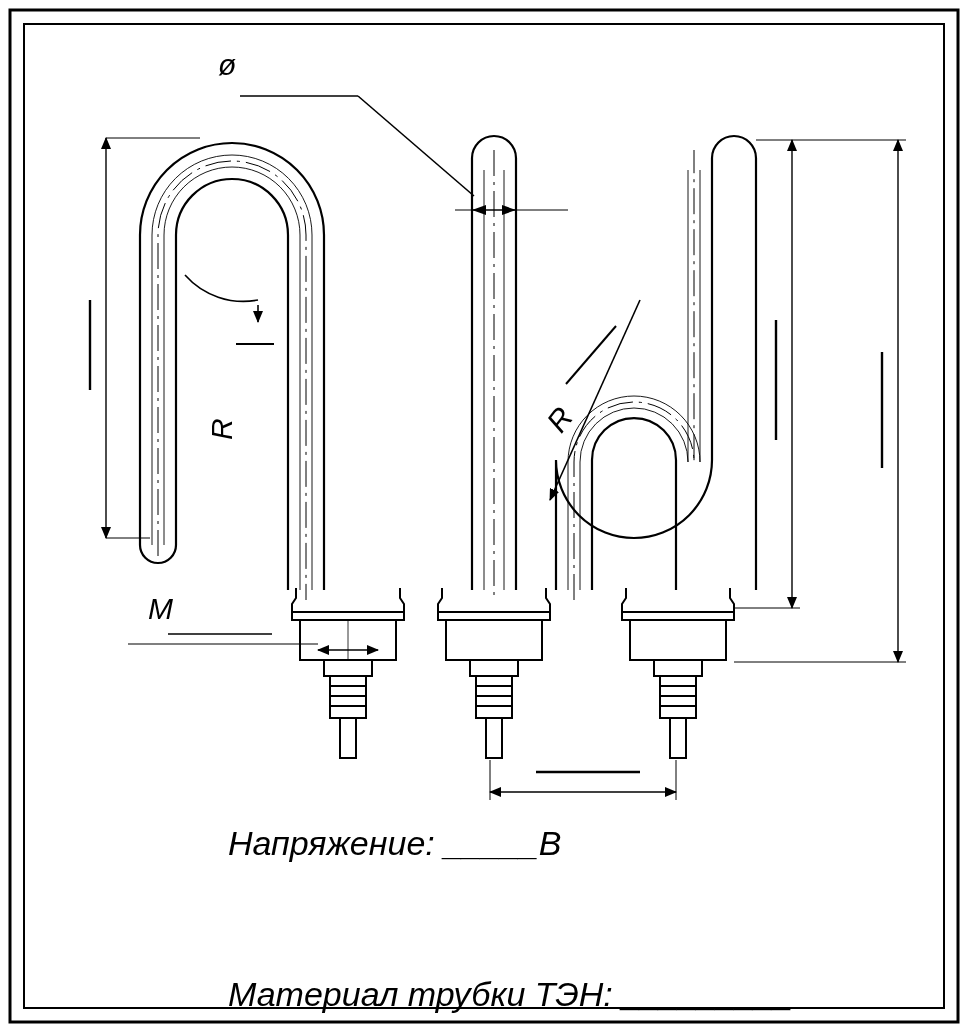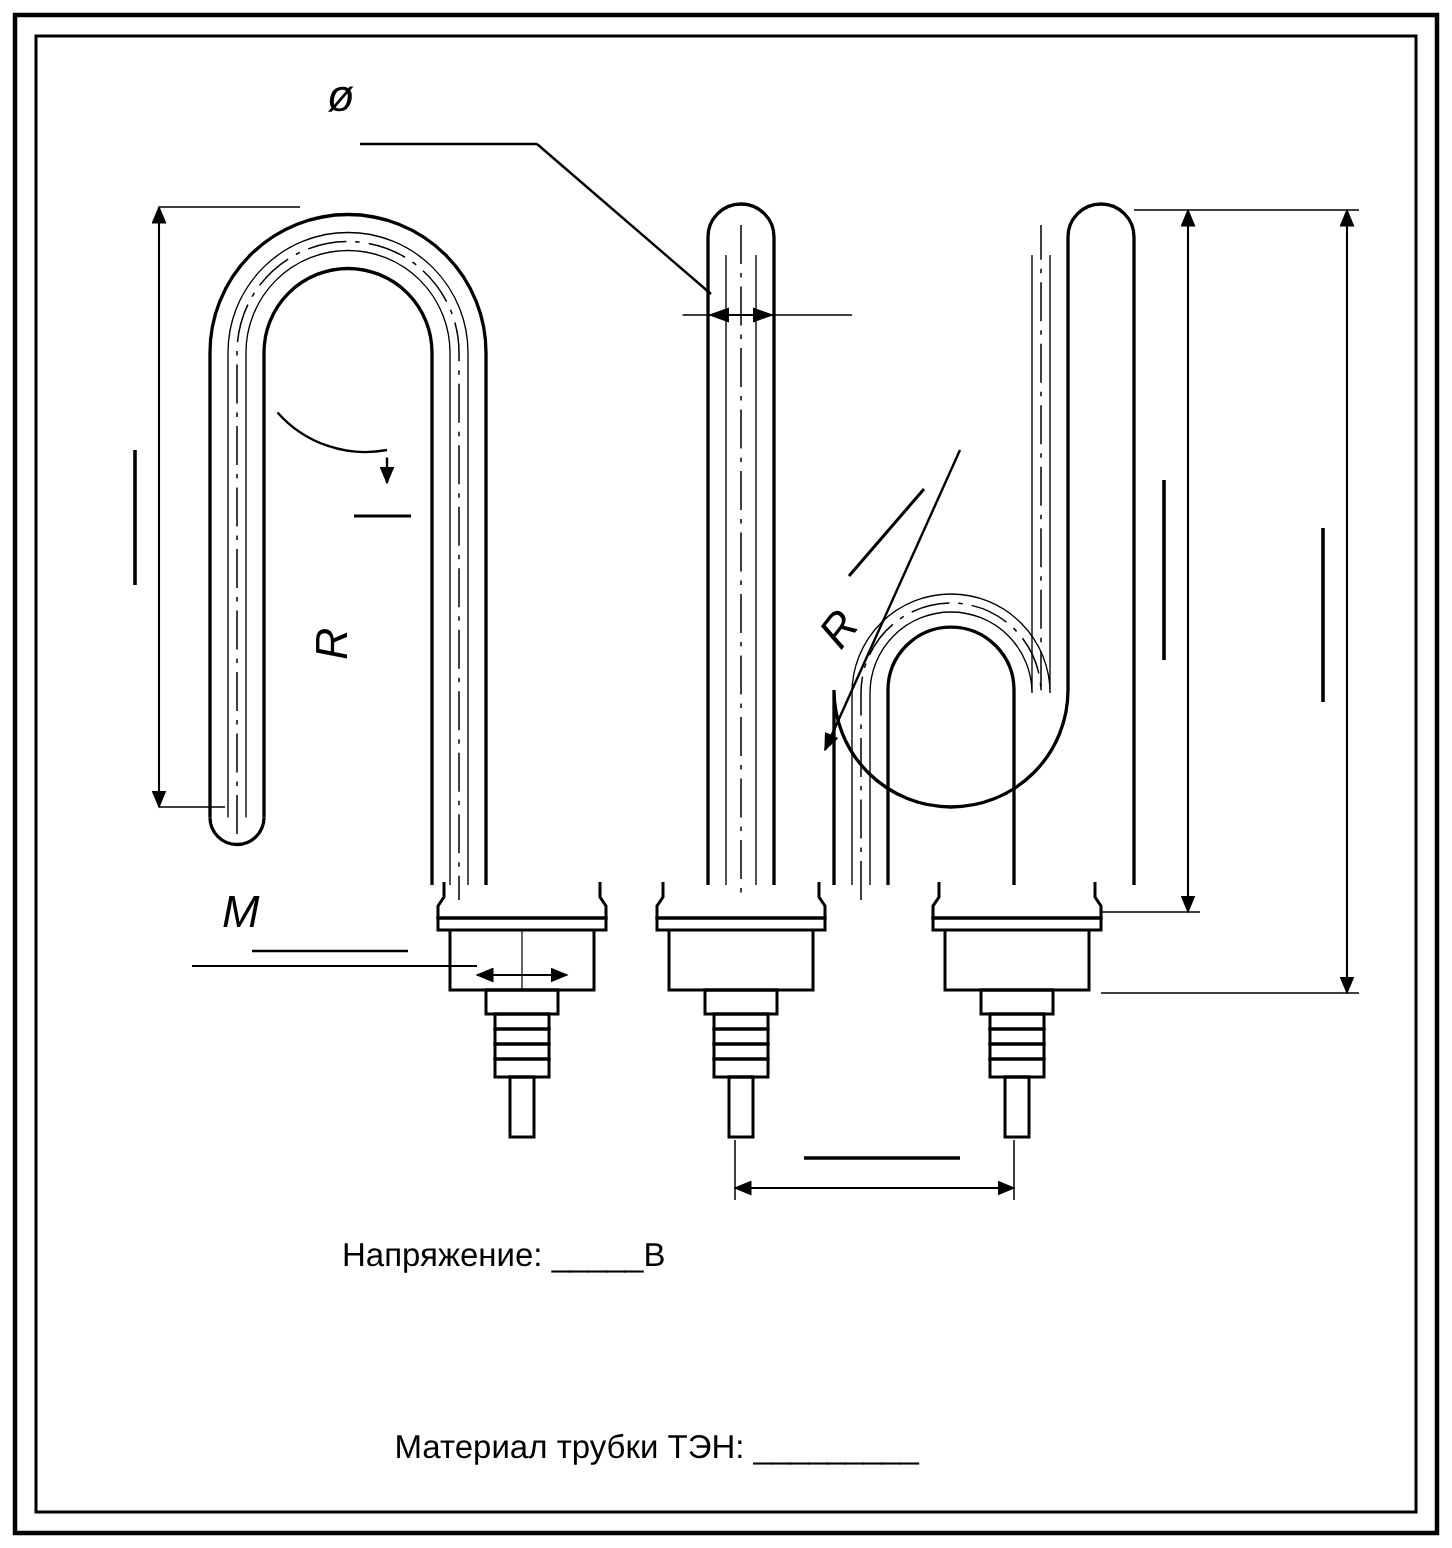--- a/index.html
+++ b/index.html
@@ -49,27 +49,28 @@
     transform-origin: left top;
   }
   .lbl-m {
     font-size: 30px;
     left: 148px;
     top: 592px;
   }
   .spec {
     position: absolute;
     left: 228px;
-    font-size: 22px;
+    font-size: 34px;
+    font-style: italic;
     color: #000000;
     white-space: nowrap;
   }
   .spec-1 { top: 824px; }
   .spec-2 { top: 874px; }
-  .spec-3 { top: 952px; margin-left: 35px; }
+  .spec-3 { top: 975px; }
 </style>
 </head>
 <body>
 
 <div id="page">
 
   <svg id="drawing" viewBox="0 0 968 1032">
     <defs>
       <marker id="arrEnd" markerWidth="12" markerHeight="10" refX="11" refY="5" orient="auto" markerUnits="userSpaceOnUse">
         <path d="M0,0 L12,5 L0,10 Z" fill="#000"></path>

